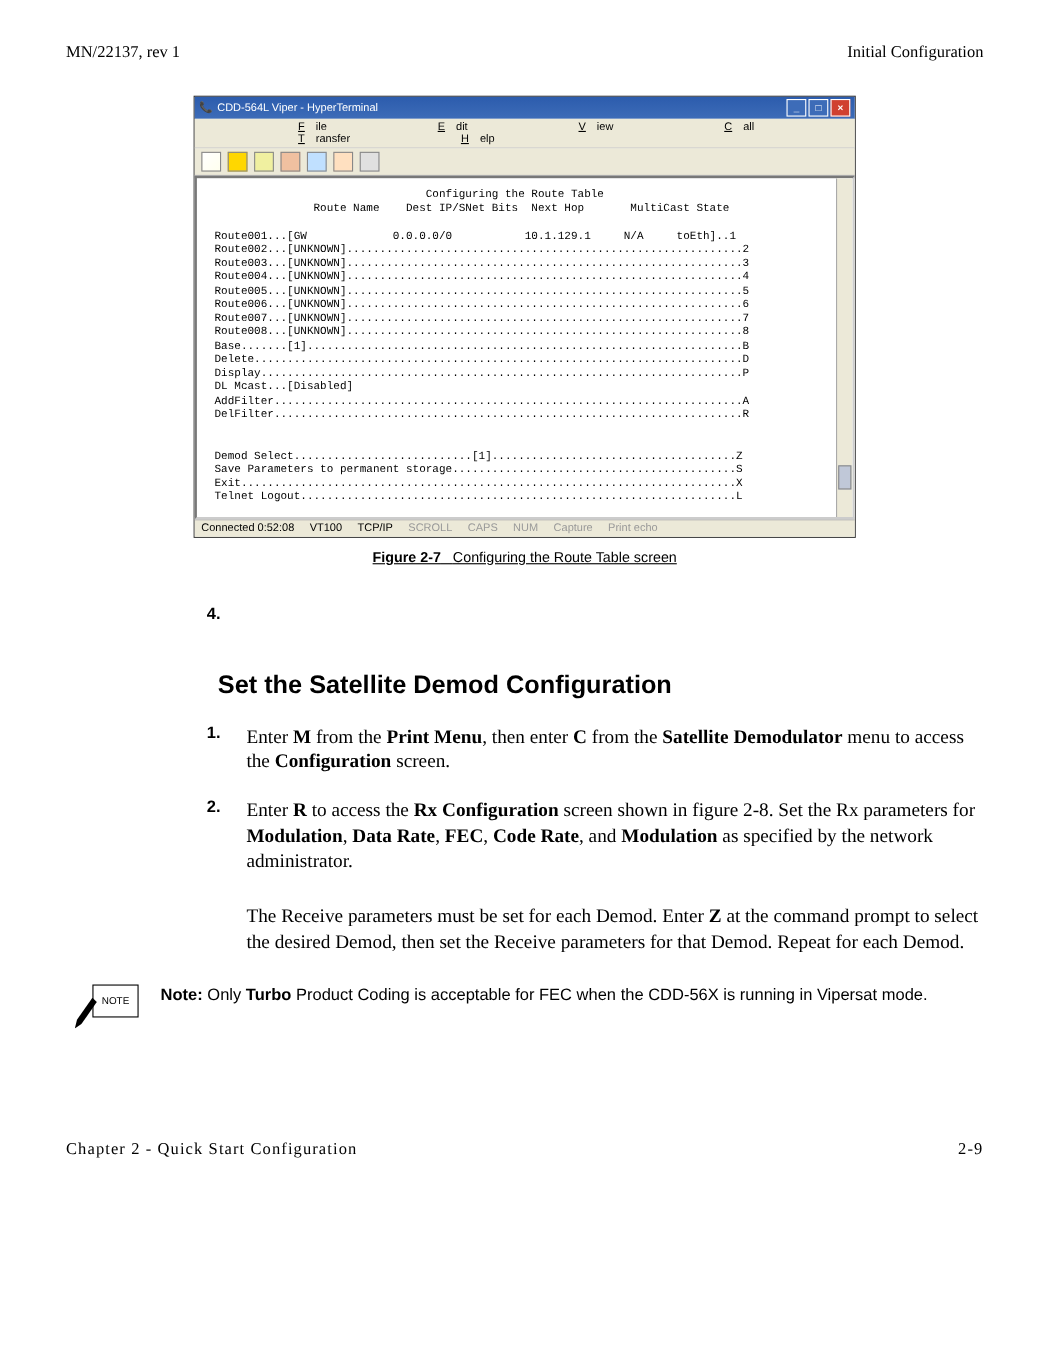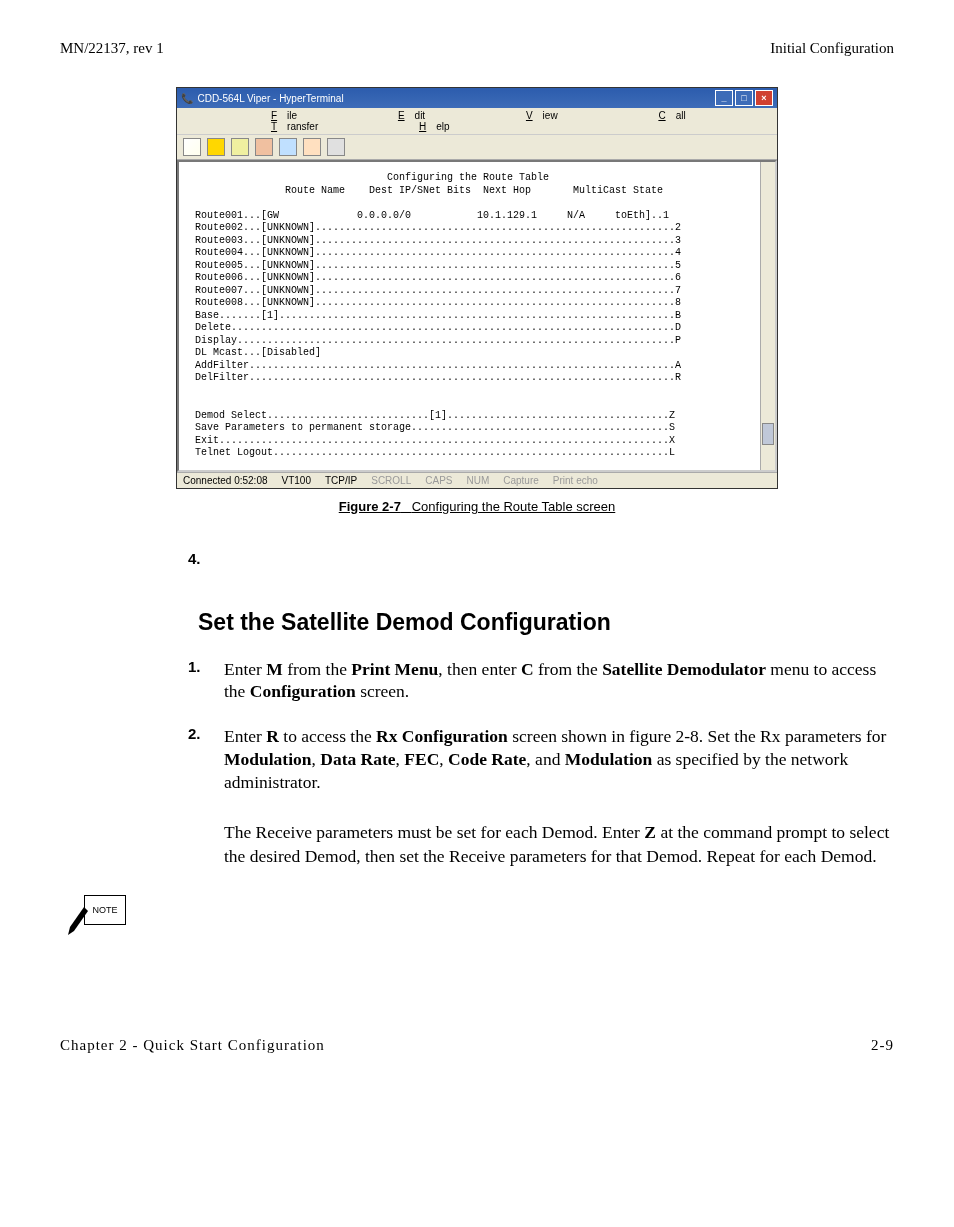--- a/index.html
+++ b/index.html
@@ -264,18 +264,19 @@
 
 <div class="para-indent"><span>The Receive parameters must be set for each Demod. Enter </span><b>Z</b><span> at the command prompt to select the desired Demod, then set the Receive parameters for that Demod. Repeat for each Demod.</span></div>
 
 <div class="note-block">
   <div class="note-icon">
     <div class="note-icon-box">NOTE</div>
     <svg width="24" height="28" viewBox="0 0 24 28">
       <path d="M 16 0 L 20 4 L 6 24 L 0 28 L 2 20 Z" fill="#000"></path>
     </svg>
   </div>
+  <div class="note-text"><b>Note:</b><span>  Only </span><b>Turbo</b><span> Product Coding is acceptable for FEC when the CDD-56X is running in Vipersat mode.</span></div>
 </div>
 
 <div class="footer-row">
   <div>Chapter 2 - Quick Start Configuration</div>
   <div>2-9</div>
 </div>
 
 </body></html>

